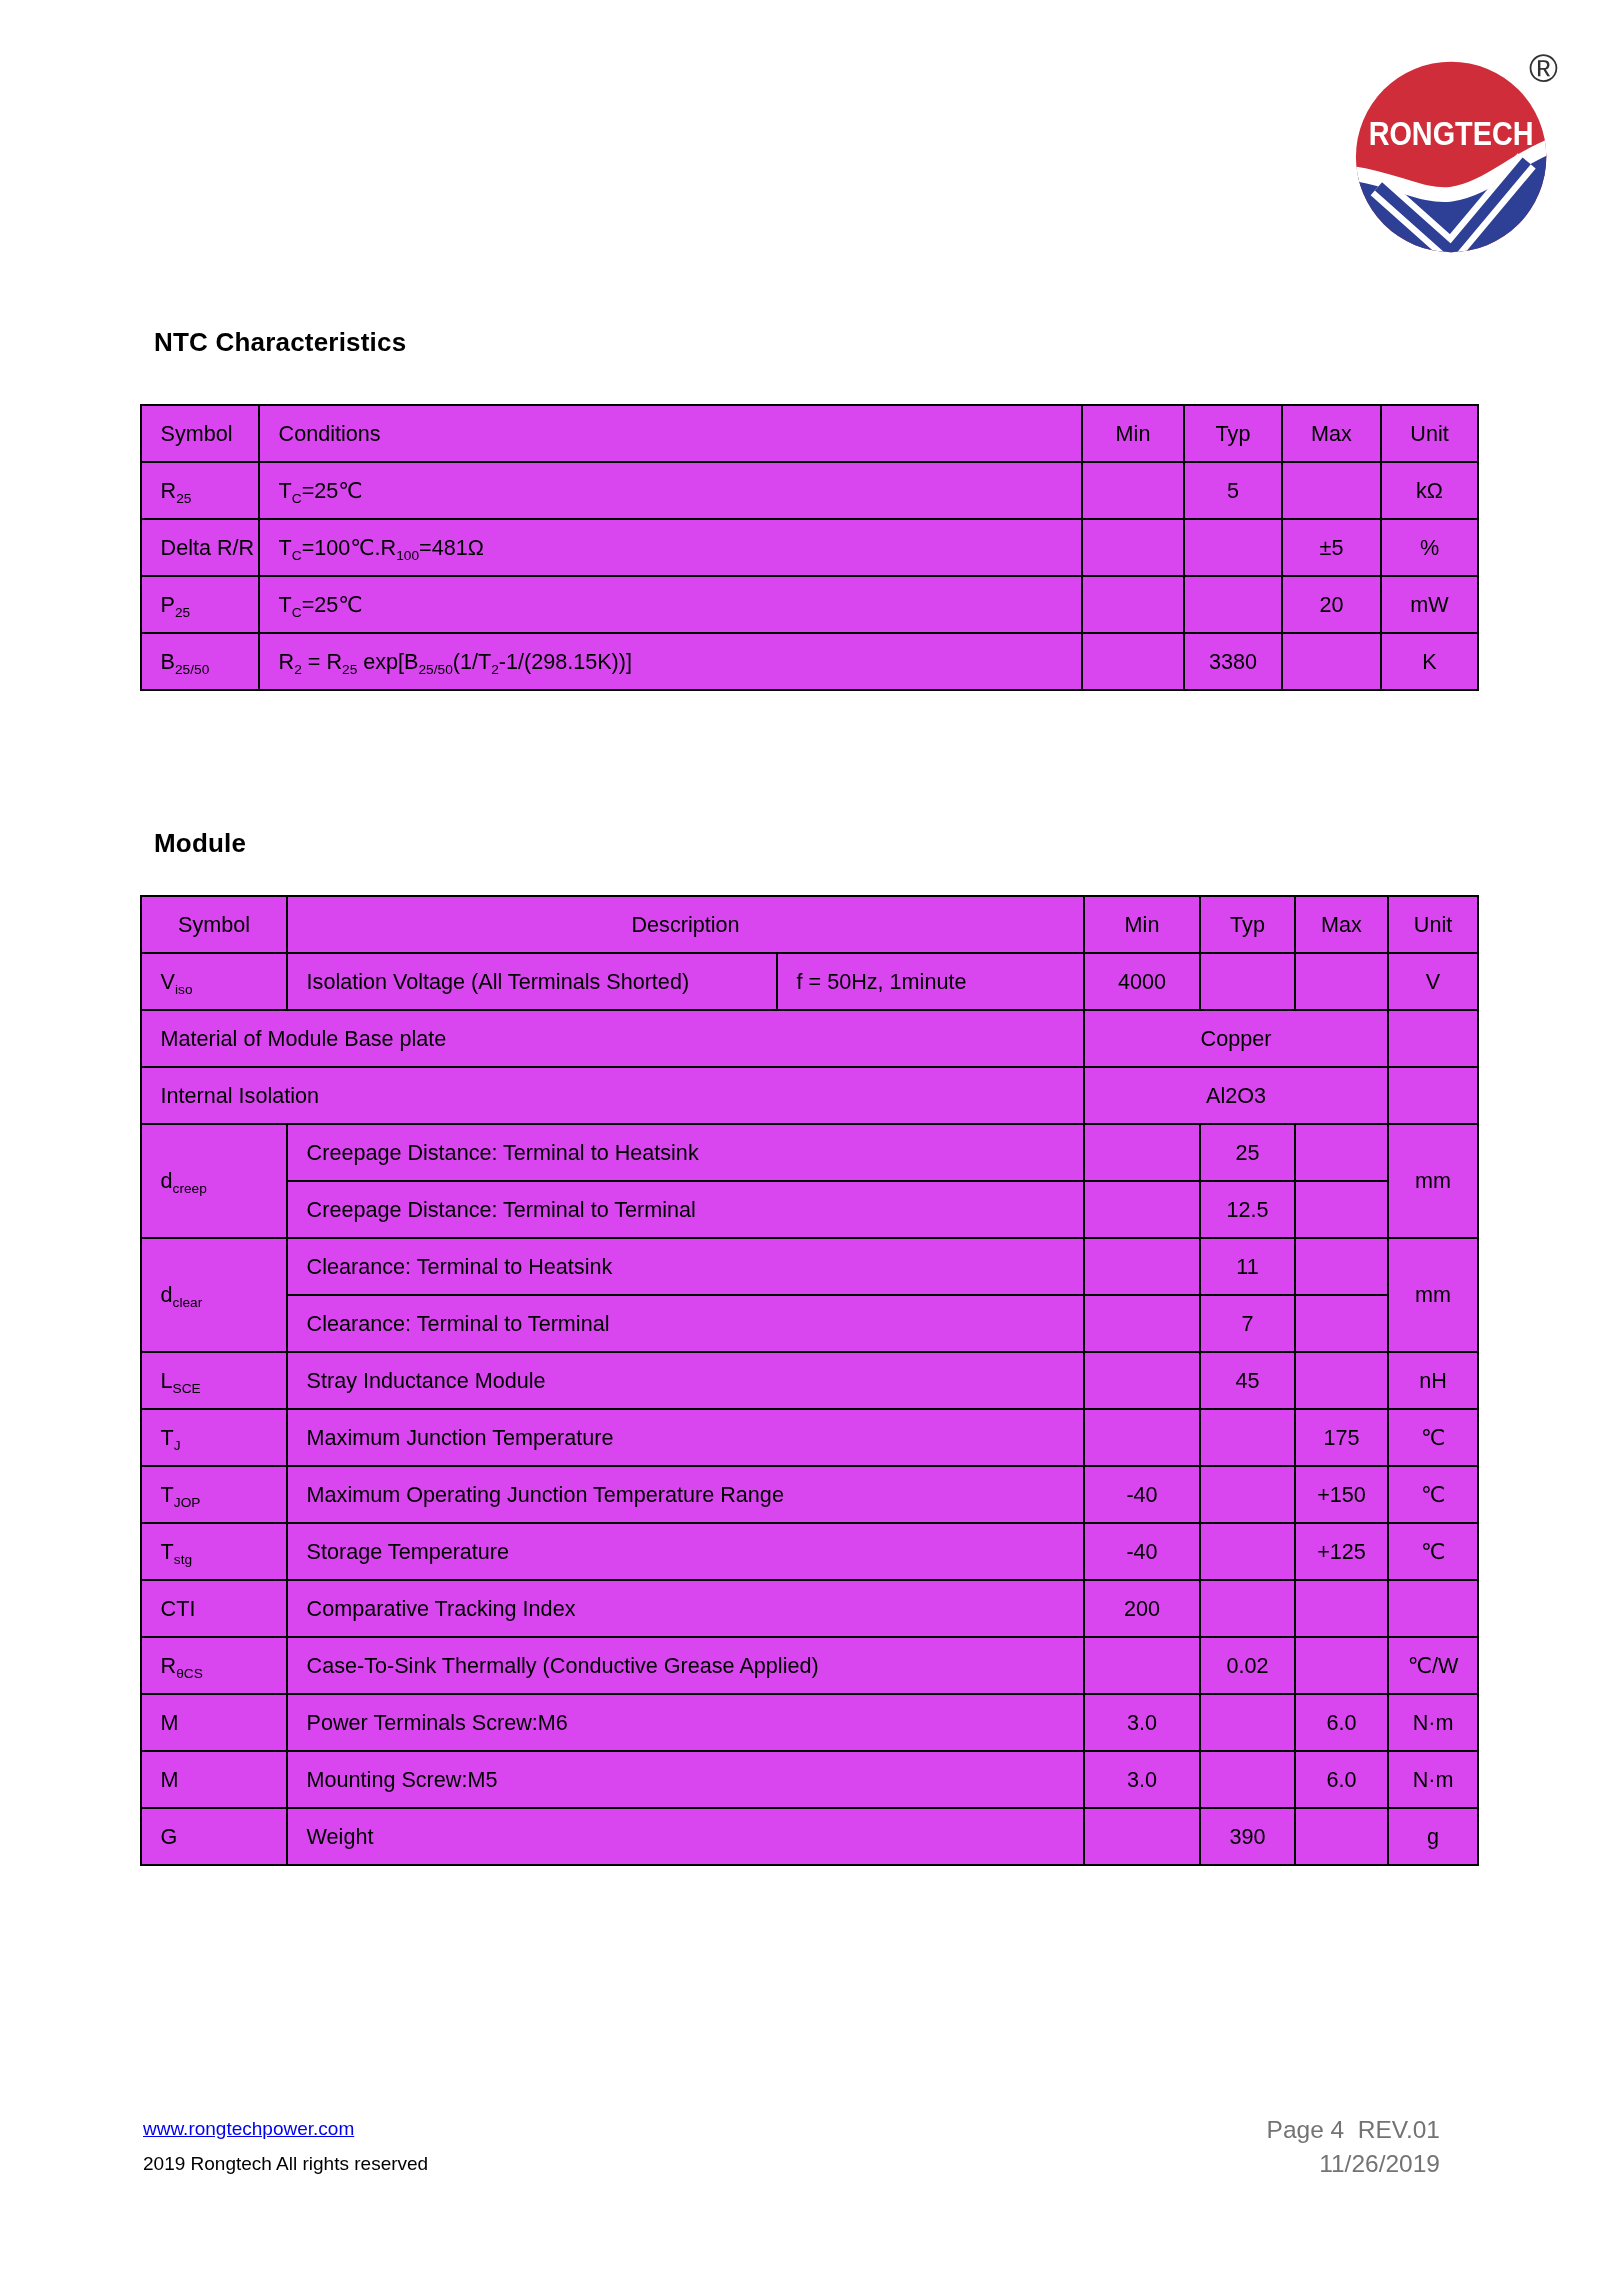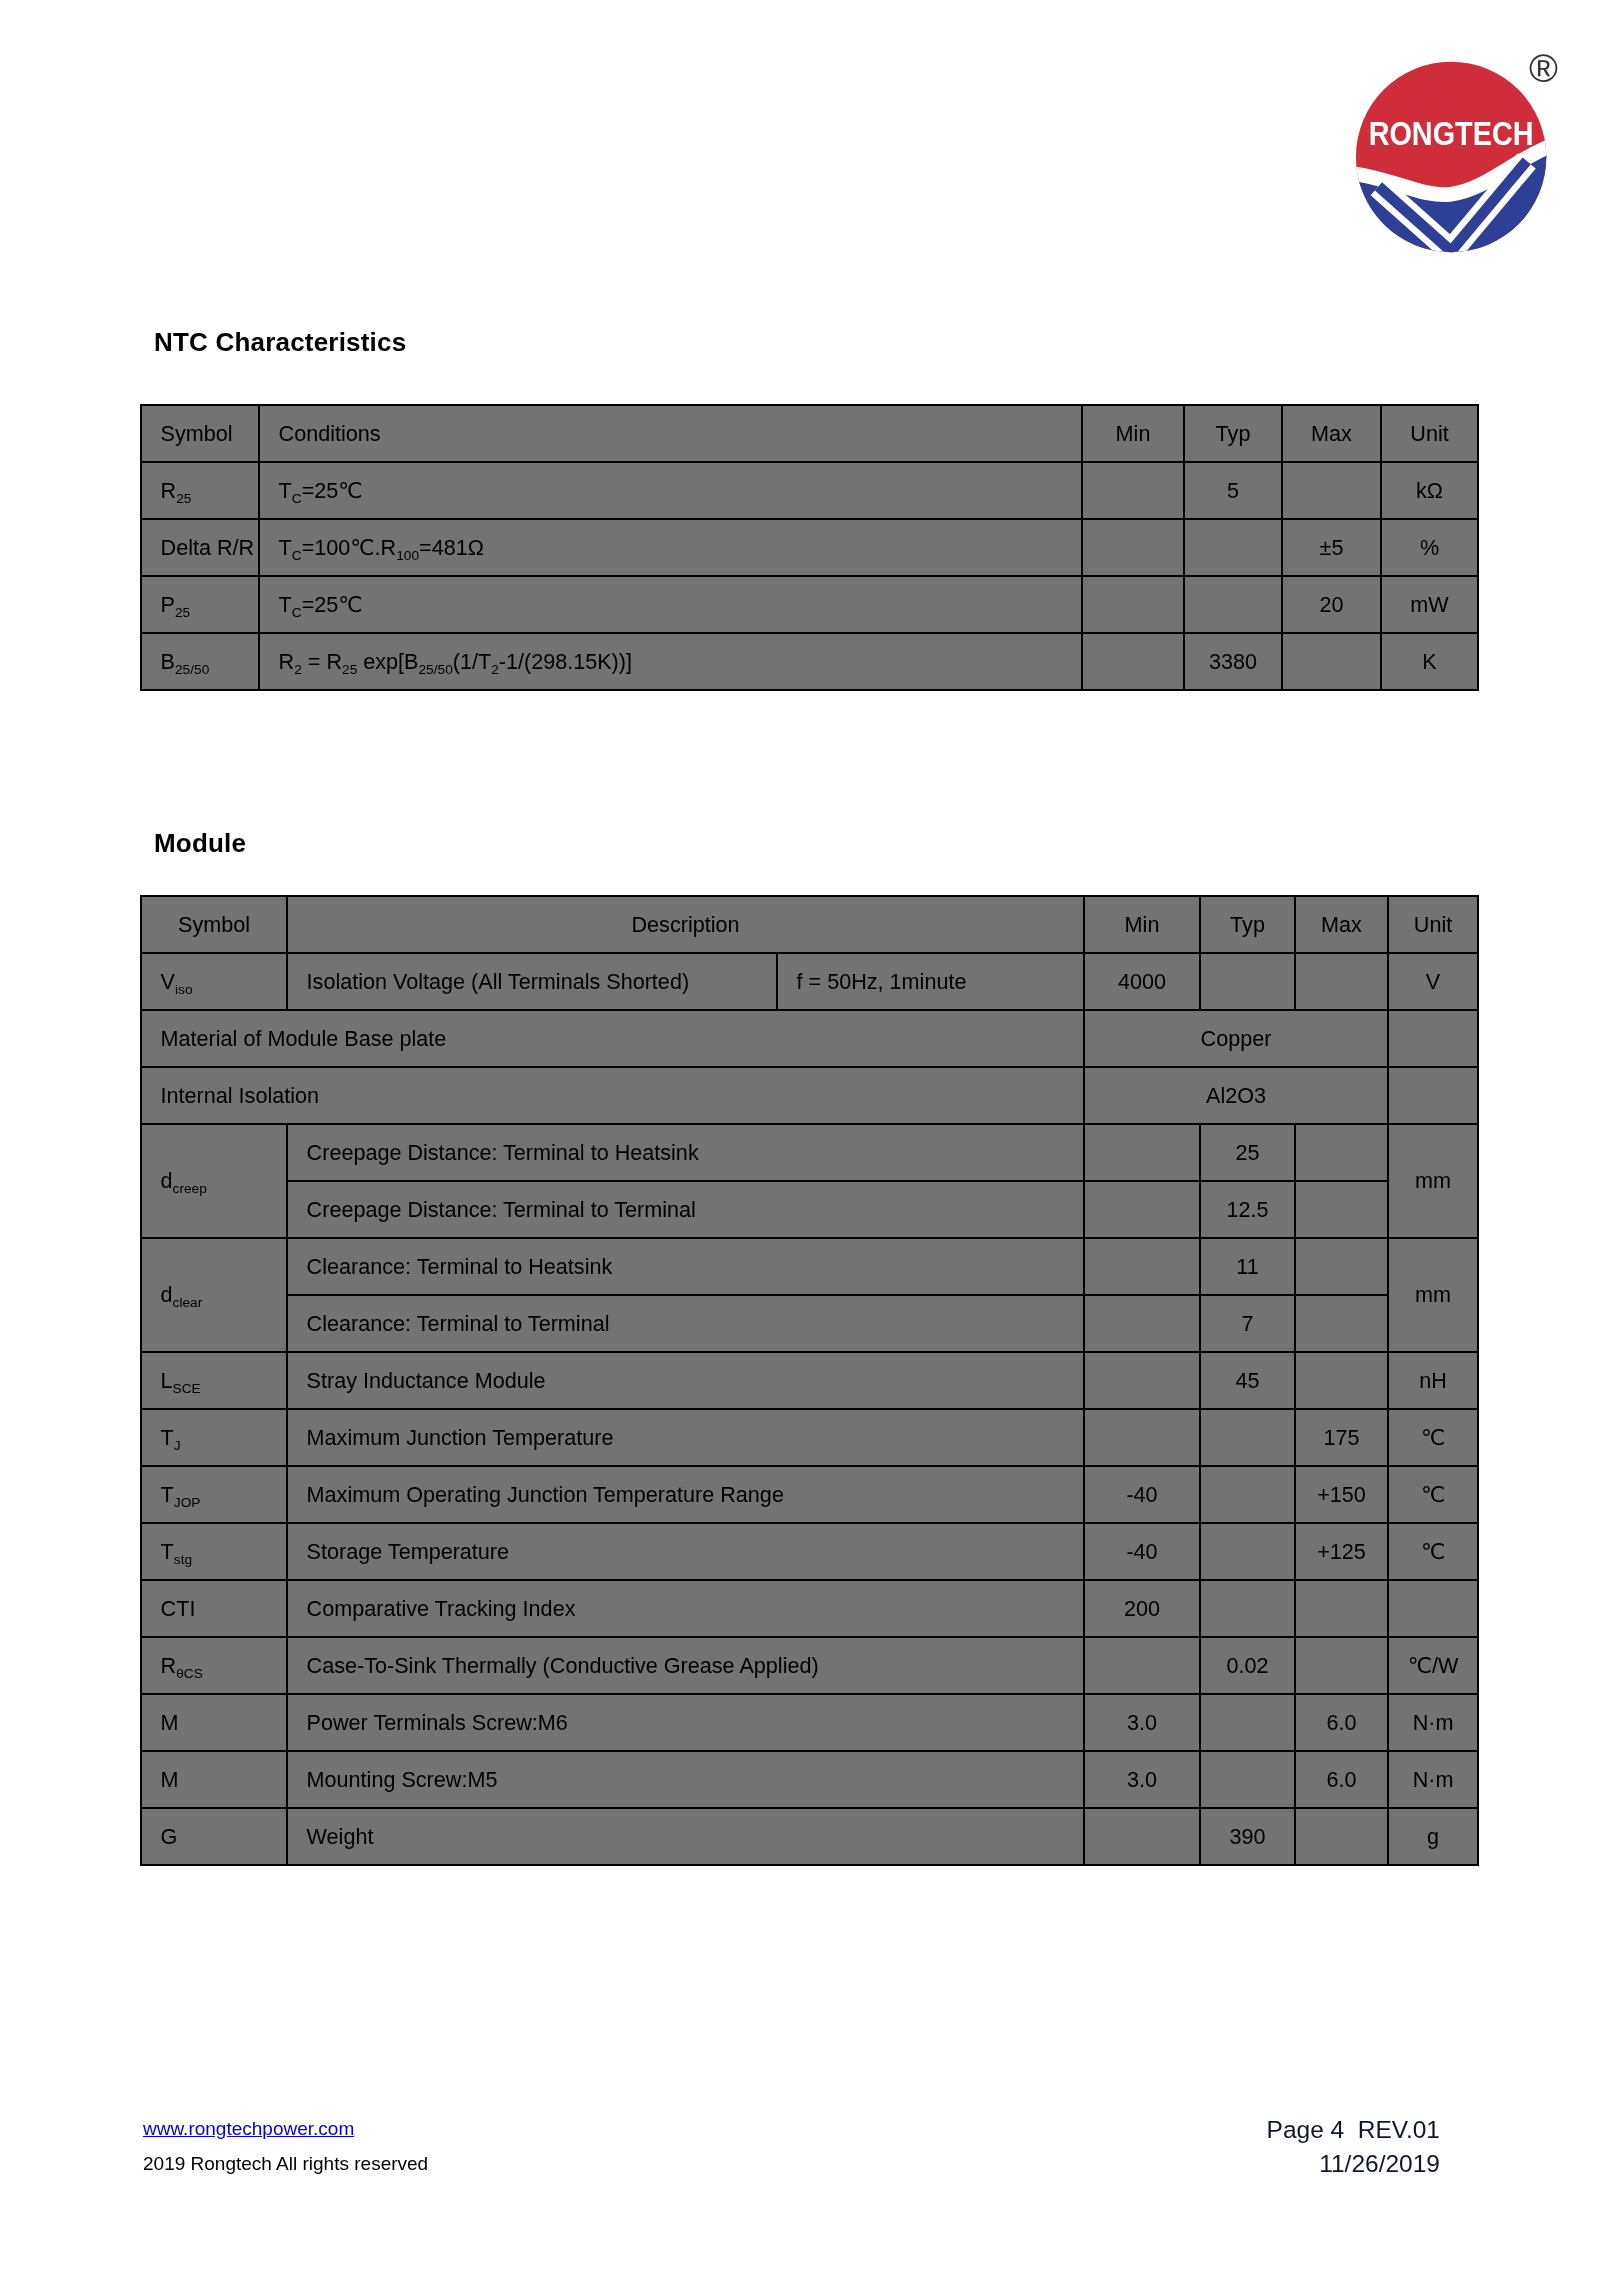--- a/index.html
+++ b/index.html
@@ -14,40 +14,40 @@
   h2.section-title {
     position:absolute; margin:0; font-size:26px; font-weight:bold; color:#000;
     letter-spacing:0.2px;
   }
   #ntc-title    { left:154px; top:327px; }
   #module-title { left:154px; top:828px; }
 
   table.spec-table {
     position:absolute; border-collapse:collapse; table-layout:fixed;
     width:1337px; left:140px;
-    font-size:21.6px; color:#000; background:#737373;
+    font-size:21.6px; color:#000; background:#d946ef;
     border:2.9px solid #000;
   }
   #ntc-table    { top:404px; }
   #module-table { top:895px; }
 
   .spec-table th, .spec-table td {
     border:2px solid #000; font-weight:normal;
     height:55px; padding:0; overflow:hidden; white-space:nowrap;
     vertical-align:middle;
   }
   .spec-table tr.g > td, .spec-table tr.g > th { border-top-width:2.9px; }
   .spec-table .l { text-align:left; padding-left:18.6px; }
   .spec-table .c { text-align:center; }
   .spec-table sub { font-size:13.7px; line-height:0; }
 
   #footer-left  { position:absolute; left:143px; top:2111px; font-size:19px; line-height:35px; }
   #footer-link  { color:#0000ee; text-decoration:underline; display:inline-block; }
   #footer-copyright { color:#000; }
-  #footer-right { position:absolute; right:180px; top:2113px; font-size:24.5px; line-height:34px; text-align:right; color:#0f172a; }
+  #footer-right { position:absolute; right:180px; top:2113px; font-size:24.5px; line-height:34px; text-align:right; color:#737373; }
   #footer-right div { white-space:pre; }
 </style>
 </head>
 <body>
 
 <div class="page">
 
   <div class="logo-wrap">
     <svg width="211" height="221" viewBox="0 0 215 225">
       <defs>

